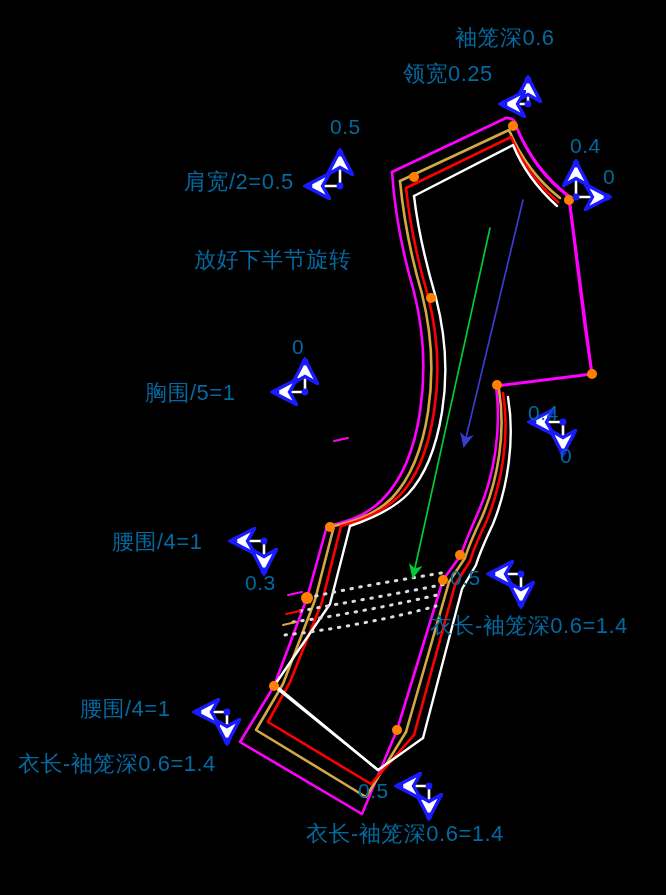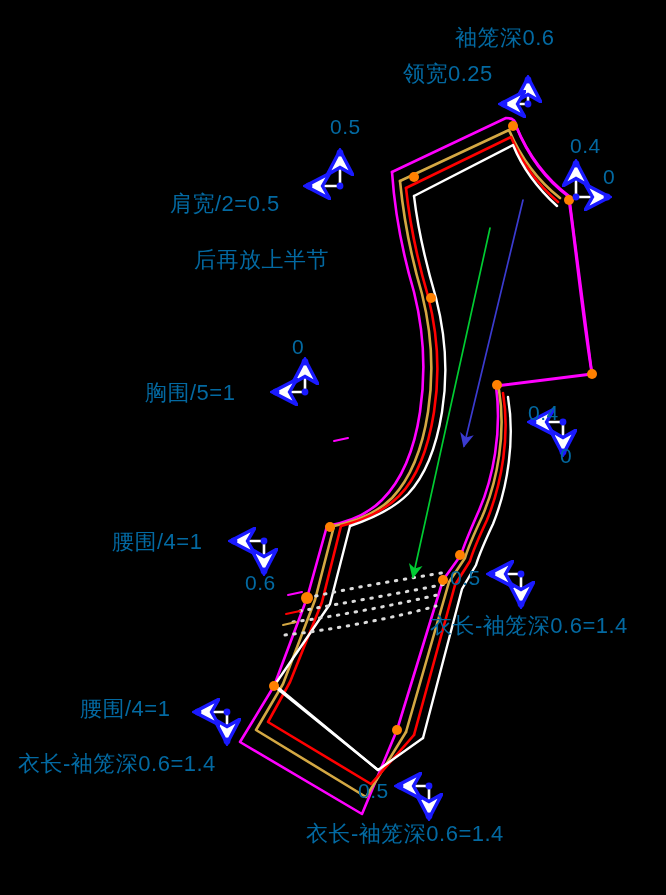--- a/index.html
+++ b/index.html
@@ -233,41 +233,41 @@
       </g>
     </g>
   </svg>
 
   <div class="anno cn" style="left:455px; top:24px;">袖笼深0.6</div>
 
   <div class="anno cn" style="left:367px; top:60px;margin-left:36px;">领宽0.25</div>
 
   <div class="anno num" style="left:330px; top:114px;">0.5</div>
 
-  <div class="anno cn" style="left:170px; top:168px;margin-top:22px;">肩宽/2=0.5</div>
+  <div class="anno cn" style="left:184px; top:168px;">肩宽/2=0.5</div>
 
   <div class="anno num" style="left:570px; top:133px;">0.4</div>
 
   <div class="anno num" style="left:603px; top:164px;">0</div>
 
   <div class="anno note" style="left:194px; top:243px;">
-    <div>后再放上半节</div>
+    <div>放好下半节旋转</div>
   </div>
 
   <div class="anno num" style="left:292px; top:334px;">0</div>
 
   <div class="anno cn" style="left:145px; top:379px;">胸围/5=1</div>
 
   <div class="anno num" style="left:528px; top:400px;">0.4</div>
 
   <div class="anno num" style="left:560px; top:443px;">0</div>
 
   <div class="anno cn" style="left:112px; top:528px;">腰围/4=1</div>
 
-  <div class="anno num" style="left:245px; top:570px;">0.6</div>
+  <div class="anno num" style="left:245px; top:570px;">0.3</div>
 
   <div class="anno num" style="left:450px; top:565px;">0.5</div>
 
   <div class="anno cn" style="left:430px; top:612px;">衣长-袖笼深0.6=1.4</div>
 
   <div class="anno cn" style="left:80px; top:695px;">腰围/4=1</div>
 
   <div class="anno cn" style="left:18px; top:750px;">衣长-袖笼深0.6=1.4</div>
 
   <div class="anno num" style="left:358px; top:778px;">0.5</div>

